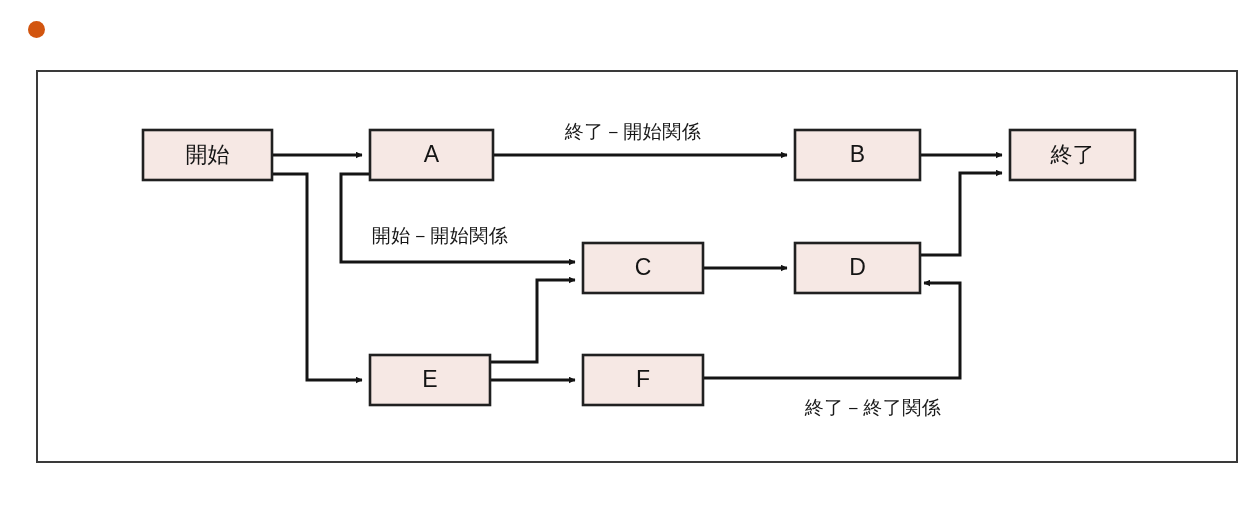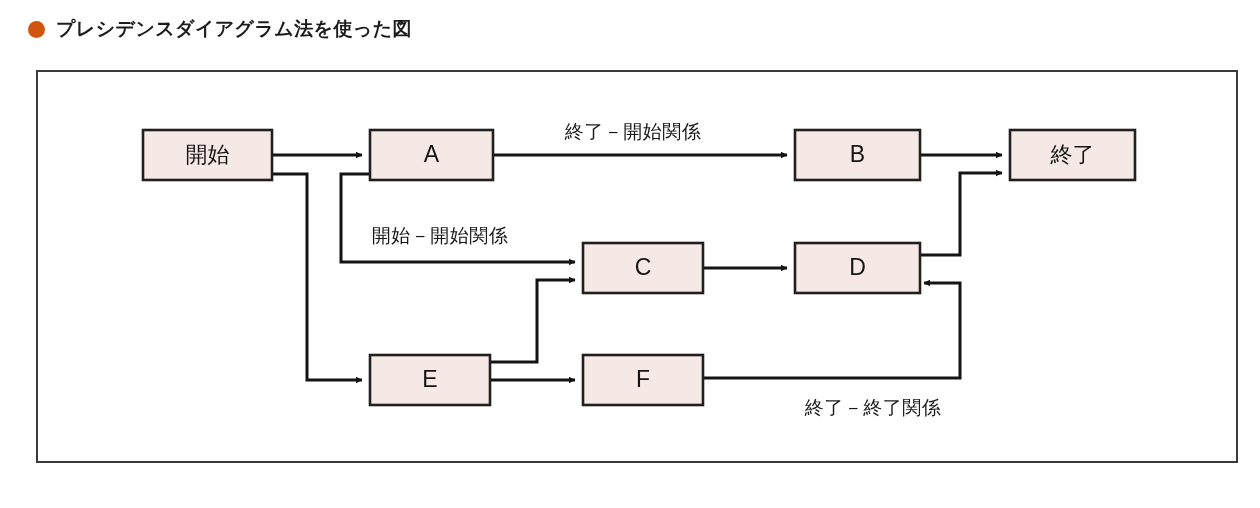--- a/index.html
+++ b/index.html
@@ -96,21 +96,20 @@
     letter-spacing: 0.5px;
   }
 </style>
 </head>
 <body>
 
 <div id="page">
 
   <div class="heading">
     <span class="heading-bullet" style="background: rgb(210, 85, 15);"></span>
-    <span class="heading-text">プレシデンスダイアグラム法を使った図</span>
   </div>
 
   <div id="diagram-frame">
     <svg class="diagram" viewBox="0 0 1202 393" xmlns="http://www.w3.org/2000/svg">
 
       <defs>
         <marker id="arrowhead" viewBox="0 0 12 12" refX="11" refY="6" markerWidth="7" markerHeight="7" orient="auto-start-reverse" markerUnits="userSpaceOnUse">
           <path d="M 0 0 L 12 6 L 0 12 z" fill="#141414"></path>
         </marker>
       </defs>

